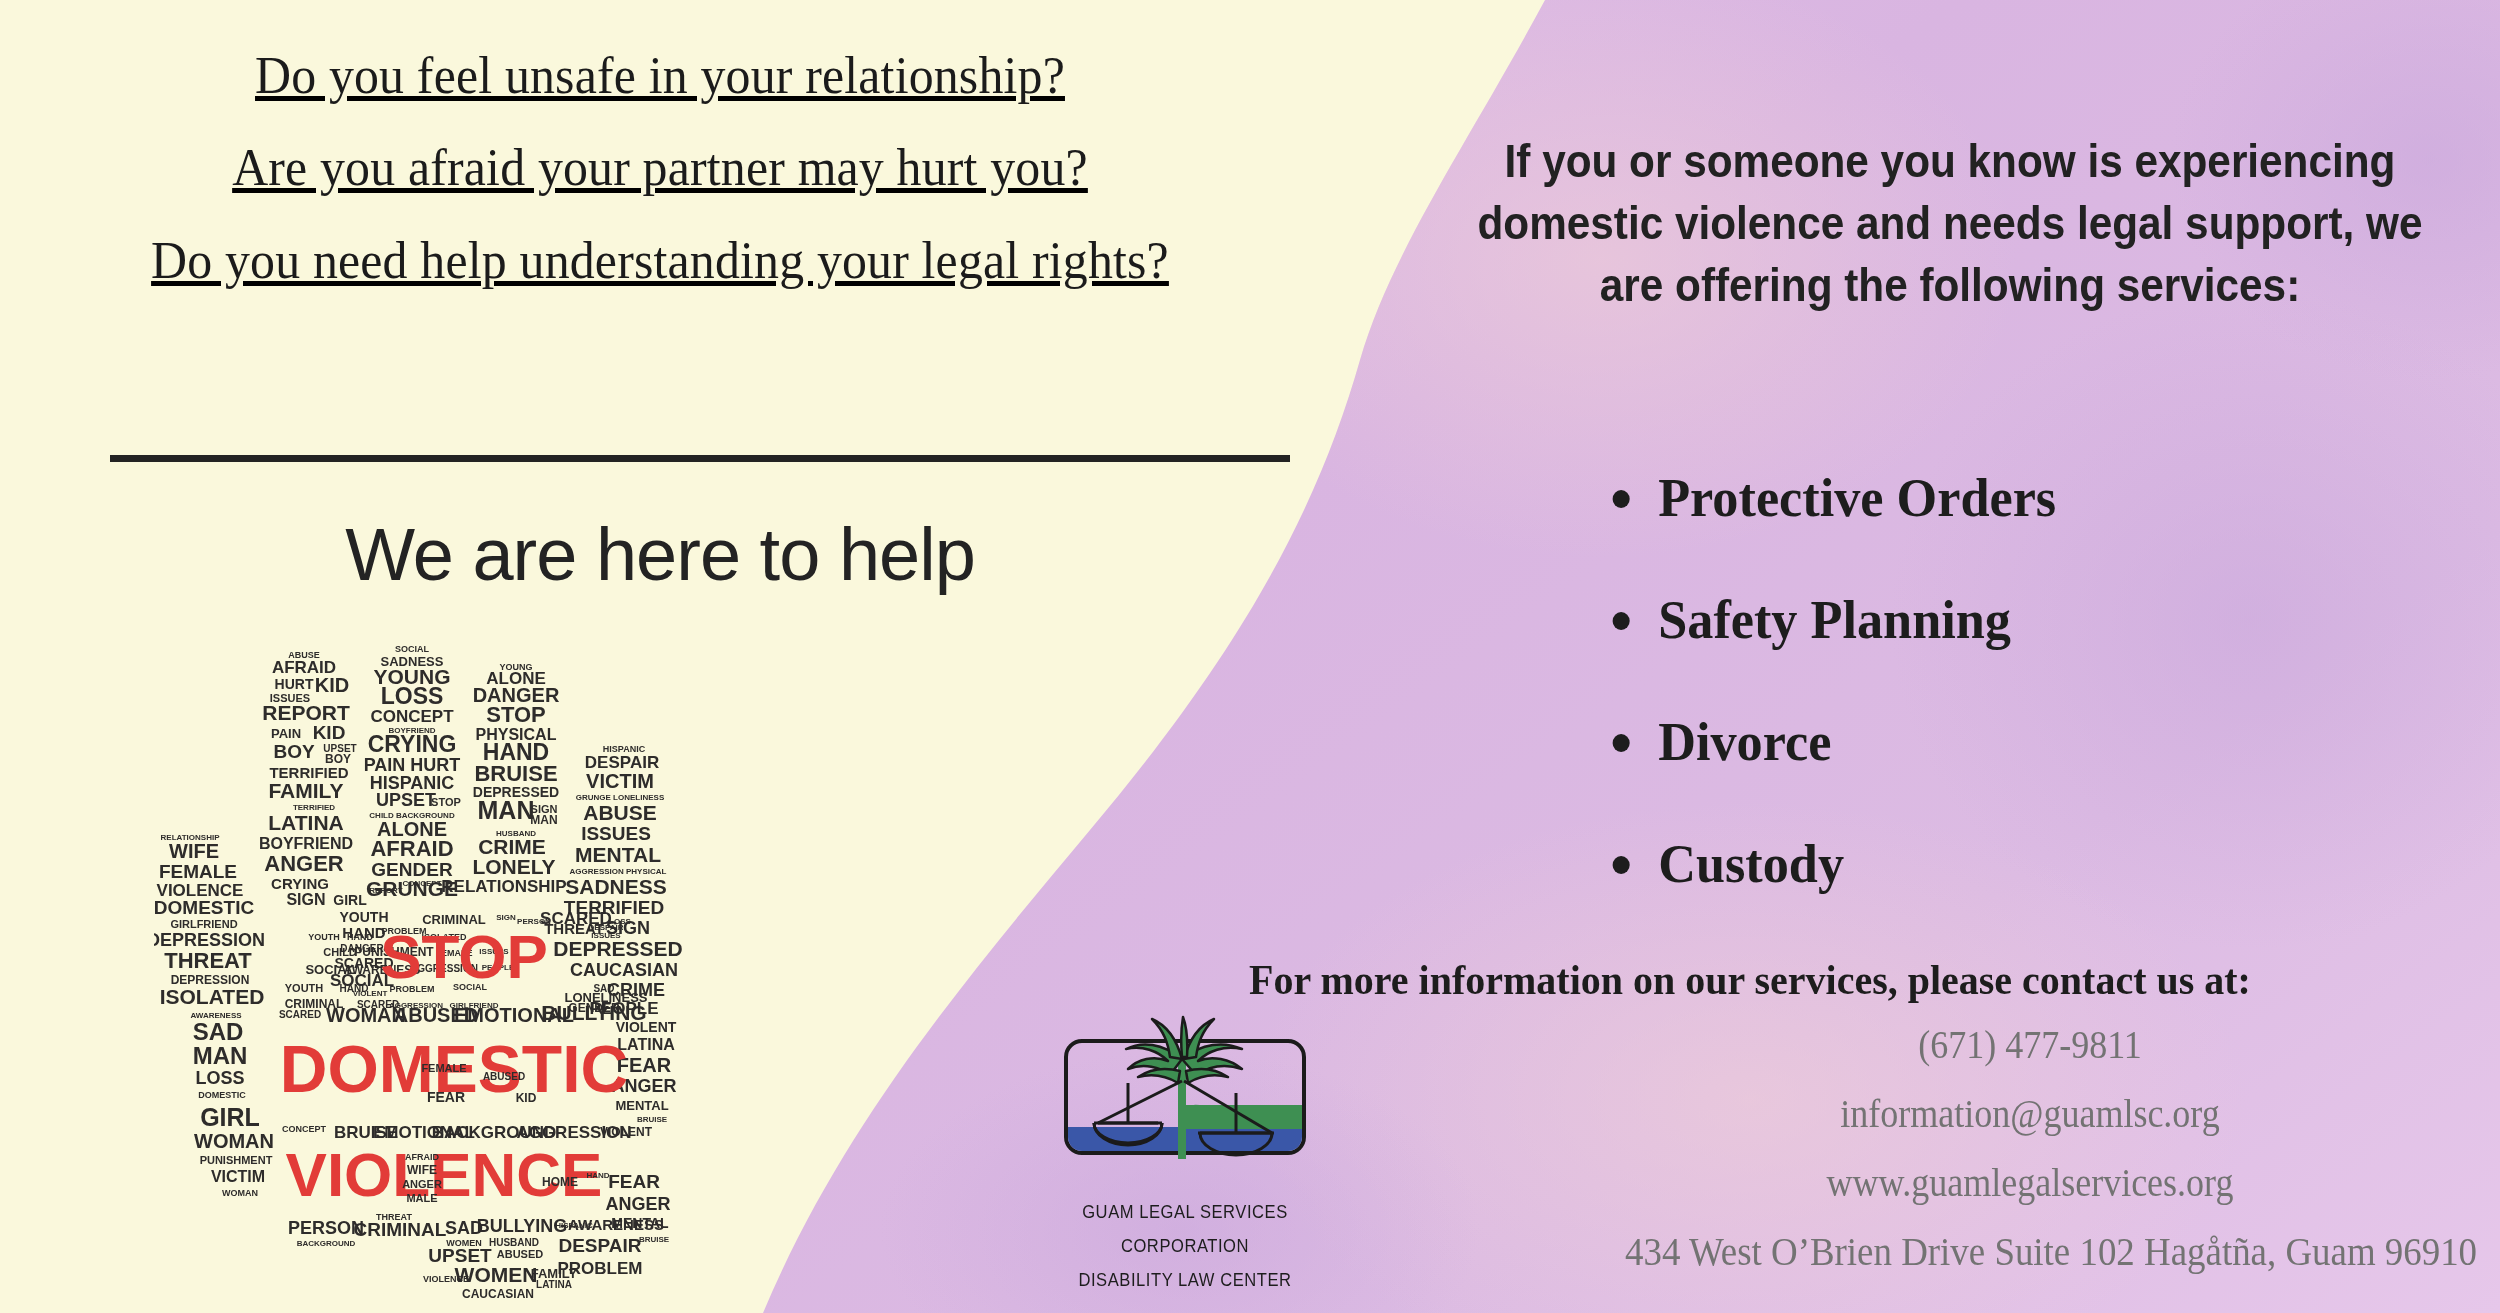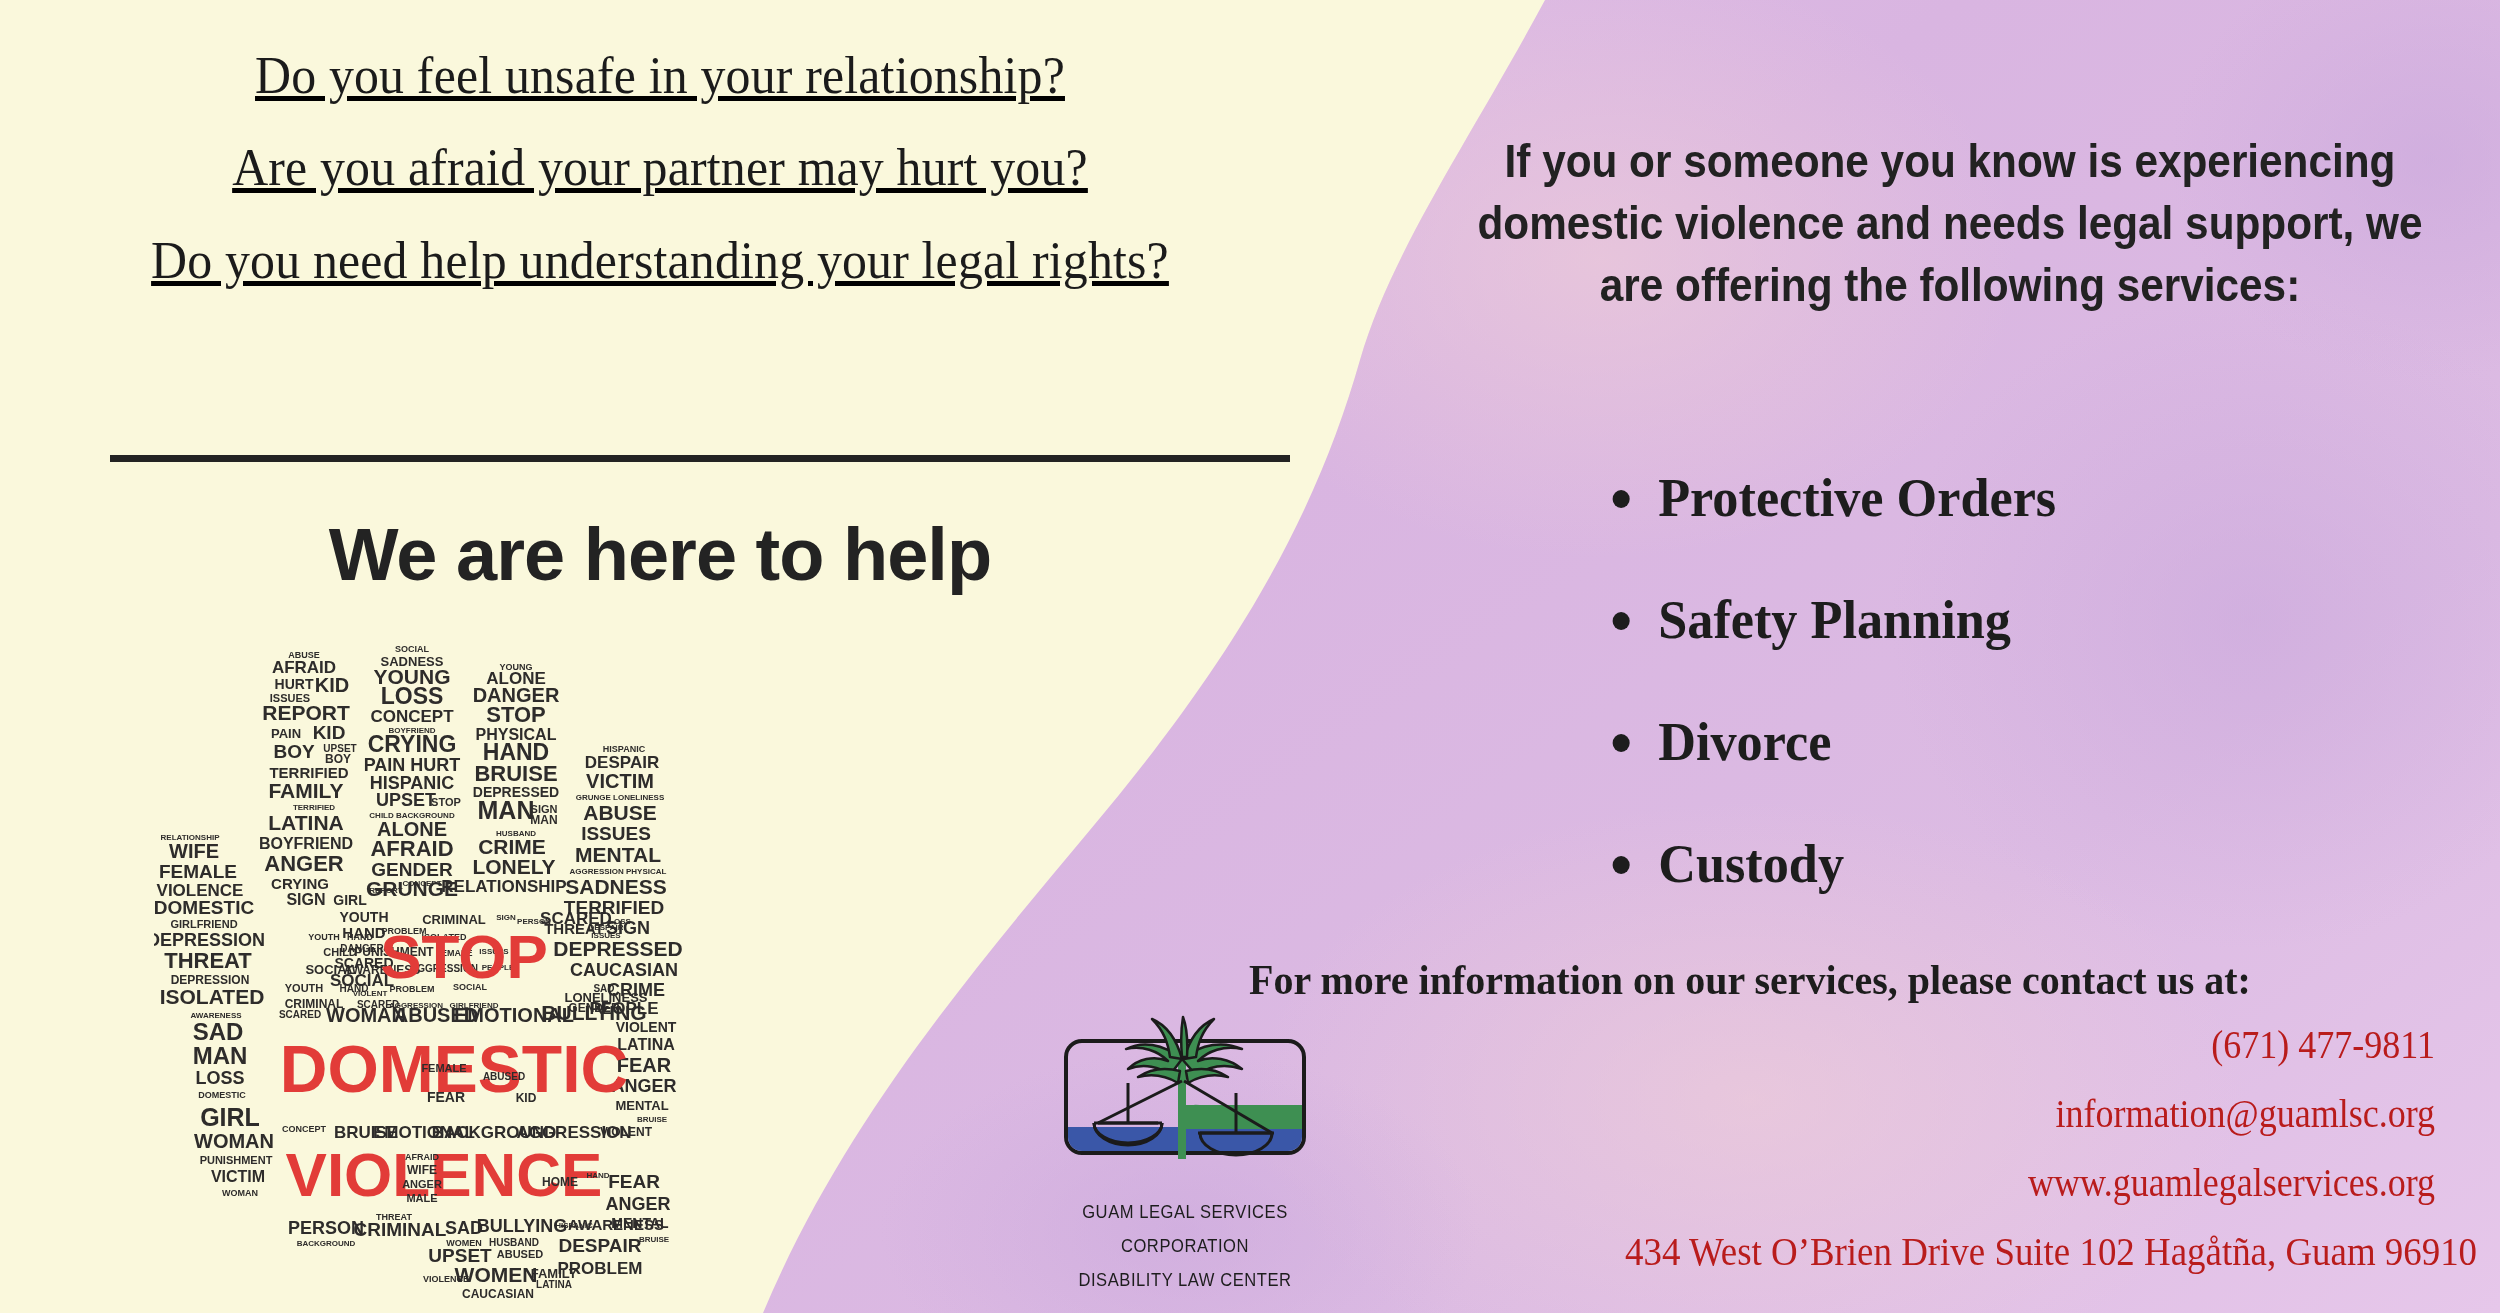--- a/index.html
+++ b/index.html
@@ -40,21 +40,21 @@
     white-space:nowrap;
   }
   .divider{
     position:absolute;left:110px;top:455px;width:1180px;height:7px;
     background:#232323;
   }
   .help-heading{
     position:absolute;left:40px;top:512px;width:1240px;
     text-align:center;
     font-family:"Liberation Sans", sans-serif;
-    font-weight:bold;
+    font-weight:normal;
     font-size:74px;
     letter-spacing:-1px;
     color:#232323;
     white-space:nowrap;
   }
 
   
   .wordcloud{
     position:absolute;left:130px;top:640px;width:570px;height:660px;margin-left:24px;
   }
@@ -109,24 +109,24 @@
     font-family:"Liberation Serif", serif;
     font-weight:bold;
     font-size:43px;
     color:#1d1d1d;
     white-space:nowrap;
     transform:scaleX(.93);
     transform-origin:50% 50%;
   }
   .contact-lines{
     position:absolute;left:190px;top:1025px;width:900px;
-    text-align:right;
+    text-align:center;
     font-family:"Liberation Serif", serif;
     font-size:40px;
-    color:#b91c1c;
+    color:#737373;
     line-height:1.02;
   }
   .contact-lines .cl{
     margin:0 0 28px 0;
     transform:scaleX(.9);
     transform-origin:50% 50%;
     white-space:nowrap;
   }
   .contact-lines .cl.address{
     font-size:41px;

